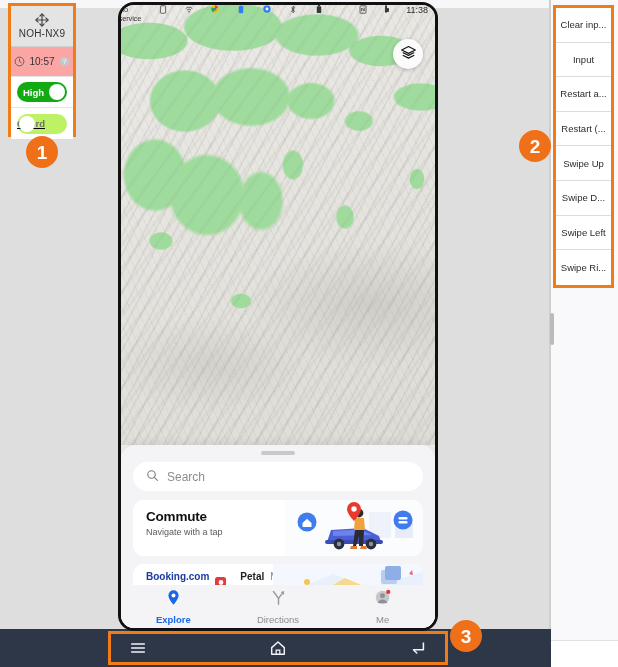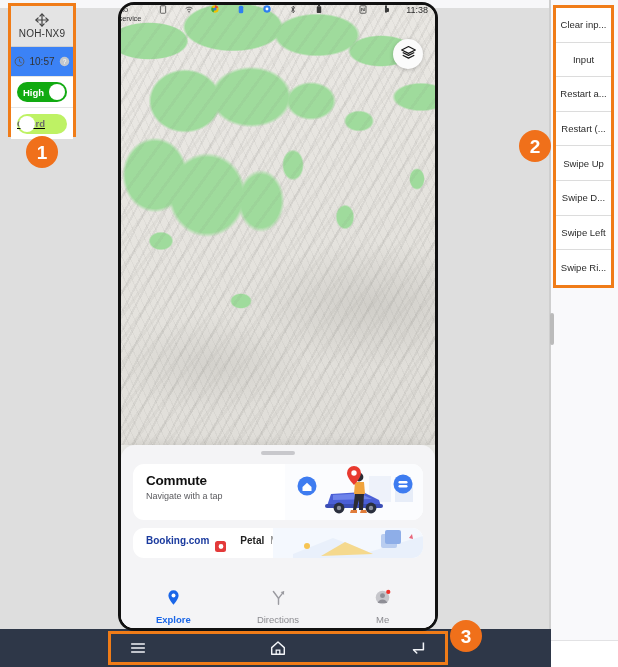--- a/index.html
+++ b/index.html
@@ -47,21 +47,21 @@
     background: #ffffff; border: 3px solid #F07C18;
   }
   .dev-head {
     height: 41px; background: #e4e4e4; border-bottom: 1px solid #d0d0d0;
     display: flex; flex-direction: column; align-items: center; justify-content: center;
   }
   .dev-move { width: 14px; height: 14px; margin-bottom: 1px; }
   .dev-name { font-size: 10px; color: #333; letter-spacing: .2px; }
   .dev-row {
     height: 30px; display: flex; align-items: center; justify-content: center;
-    gap: 4px; border-bottom: 1px solid #e6e6e6; background: #3b82f6;
+    gap: 4px; border-bottom: 1px solid #e6e6e6; background: #fca5a5;
   }
   .dev-time { font-size: 10px; color: #333; }
   .clock-ic, .help-ic { width: 11px; height: 11px; display: block; }
   .tgl-row {
     height: 31px; display: flex; align-items: center; justify-content: center;
     background: #fff; border-bottom: 1px solid #e6e6e6;
   }
   .tgl {
     width: 50px; height: 20px; border-radius: 10px; position: relative;
     display: flex; align-items: center;
@@ -379,20 +379,29 @@
             <circle cx="10" cy="10" r="8" fill="none" stroke="#1b1b1b" stroke-width="1.5"></circle>
             <path d="M10 5.4 L10 11" stroke="#1b1b1b" stroke-width="1.7" stroke-linecap="round"></path>
             <circle cx="10" cy="13.7" r="1.05" fill="#1b1b1b"></circle>
           </svg>
         </span>
       </div>
 
       <div class="sheet">
         <div class="grabber"></div>
 
+        <div class="searchbar">
+          <span>
+            <svg width="13" height="13" viewBox="0 0 16 16">
+              <circle cx="6.8" cy="6.8" r="4.6" fill="none" stroke="#7b7b80" stroke-width="1.4"></circle>
+              <path d="M10.4 10.4 L14 14" stroke="#7b7b80" stroke-width="1.4" stroke-linecap="round"></path>
+            </svg>
+          </span>
+          <span class="search-ph">Search</span>
+        </div>
 
         <div class="card">
           <div class="card-t">Commute</div>
           <div class="card-s">Navigate with a tap</div>
           <span class="card-art">
             <svg width="138" height="56" viewBox="0 0 138 56">
               <rect x="0" y="0" width="138" height="56" fill="#fbfcfe"></rect>
               <rect x="84" y="12" width="22" height="26" fill="#eef2fa"></rect>
               <rect x="110" y="18" width="18" height="20" fill="#e7edf8"></rect>
               <path d="M42 42 L46 30 L78 28 L94 36 L96 42 Z" fill="#4a5fd6"></path>

